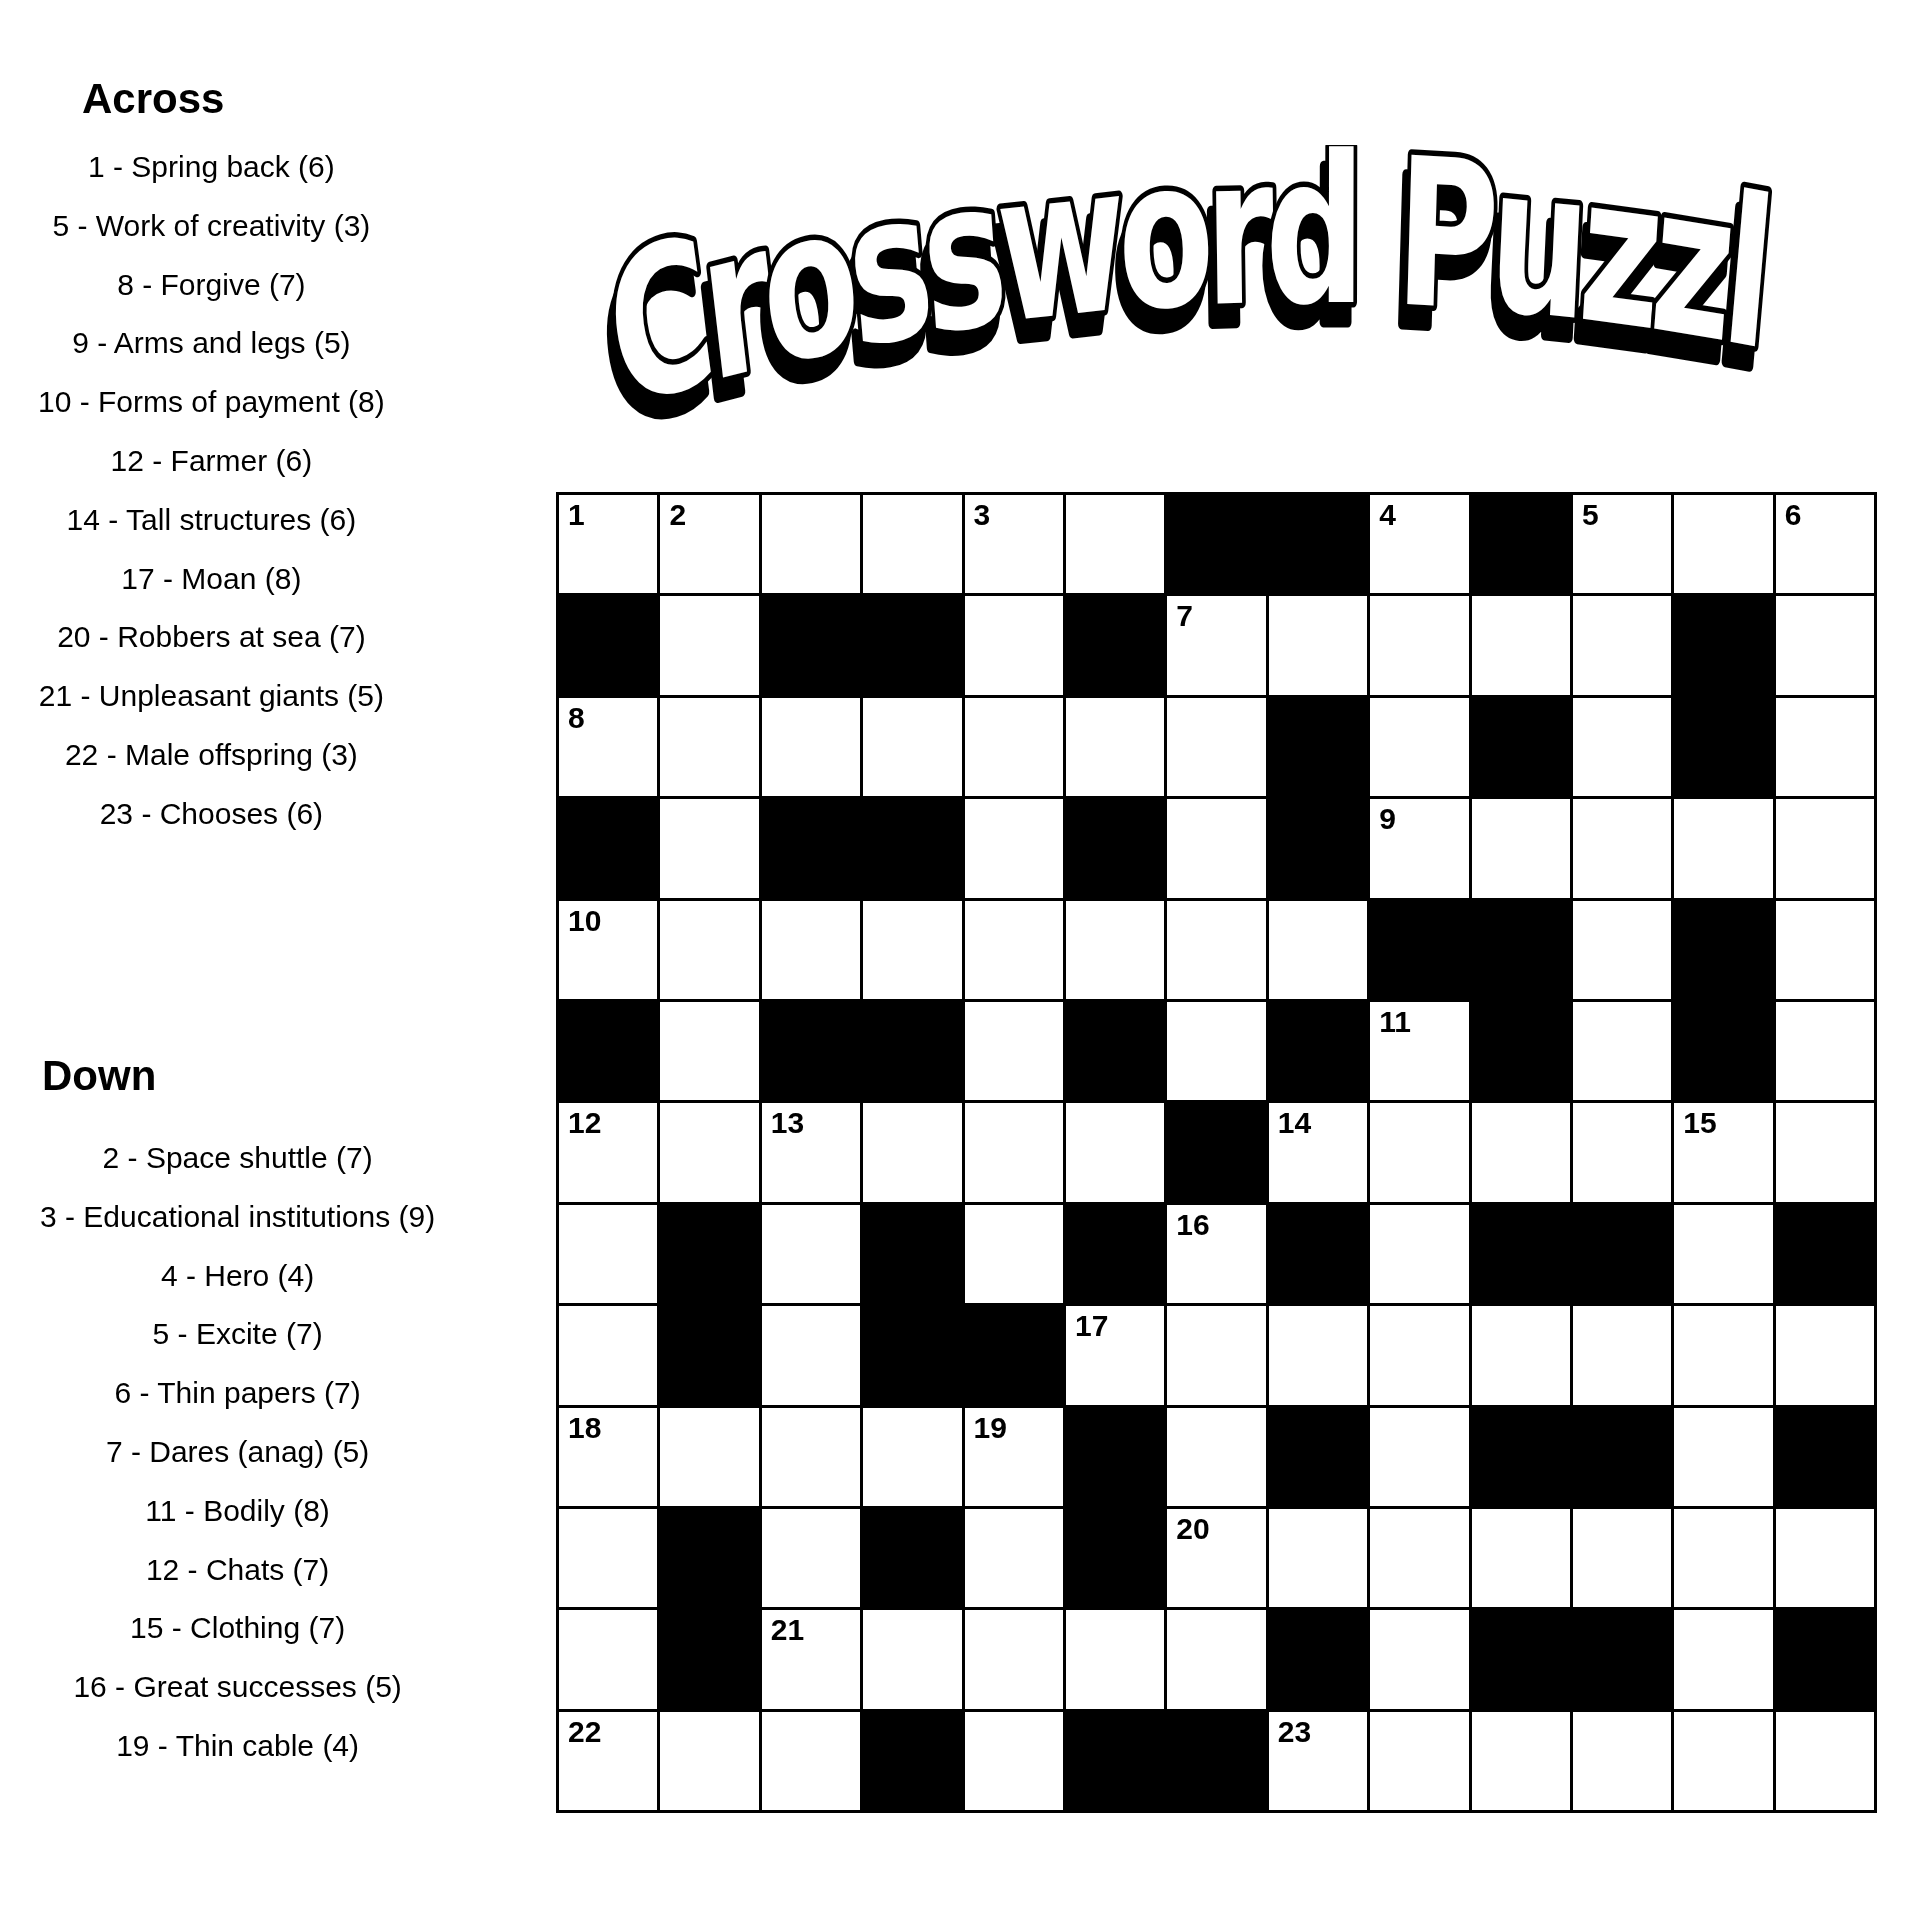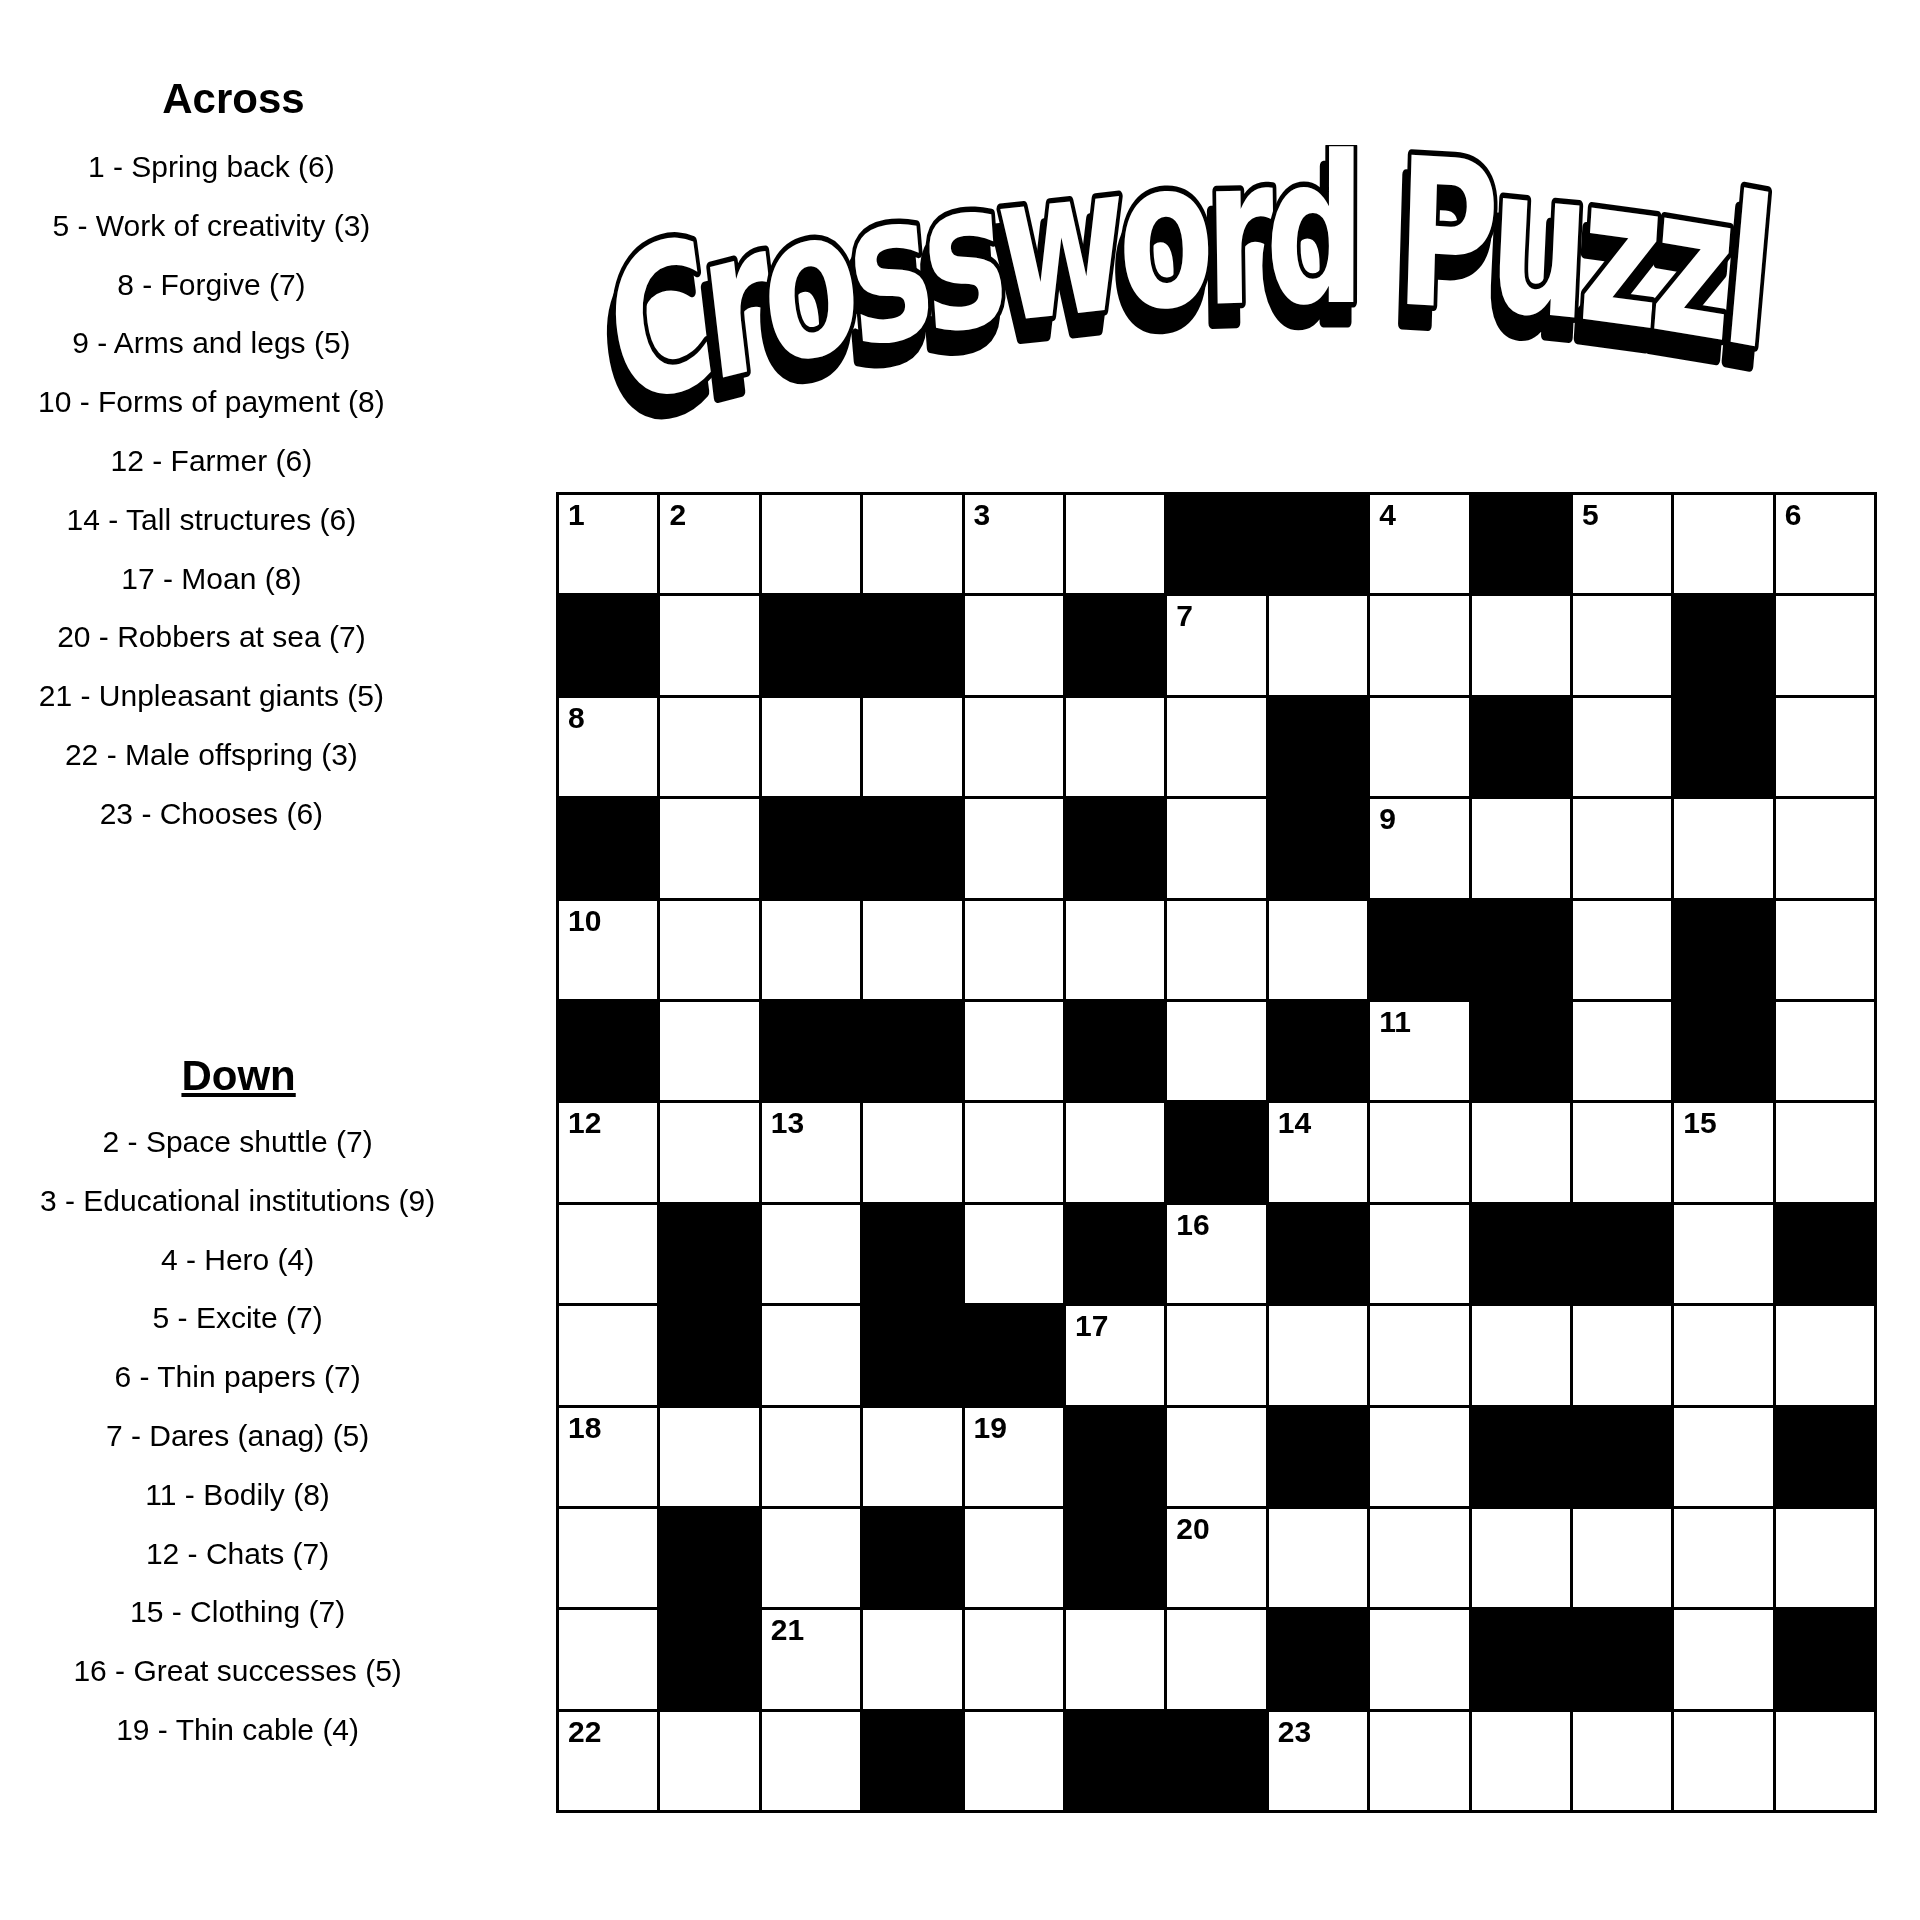--- a/index.html
+++ b/index.html
@@ -10,26 +10,25 @@
     font-family:"Liberation Sans", sans-serif;
     color:#000;
     overflow:hidden;
   }
   
   .clue-block{position:absolute;white-space:nowrap;}
   .clue-block h2{
     margin:0;
     font-size:42px;line-height:1;
     font-weight:bold;
-    text-align:center;
   }
   .clue-block.across{left:38px;top:78px;}
   .clue-block.across h2{margin-left:44px;margin-bottom:18px;}
   .clue-block.down{left:40px;top:1055px;}
-  .clue-block.down h2{margin-left:2px;margin-bottom:16px;text-decoration:underline;}
+  .clue-block.down h2{margin-left:2px;margin-bottom:32px;}
   .clue-block ul{
     list-style:none;margin:0;padding:0;text-align:center;
   }
   .clue-block li{
     font-size:30px;
     line-height:58.8px;
   }
   
   .title-svg{position:absolute;left:600px;top:145px;width:1205px;height:335px;}
   .title-svg text{

